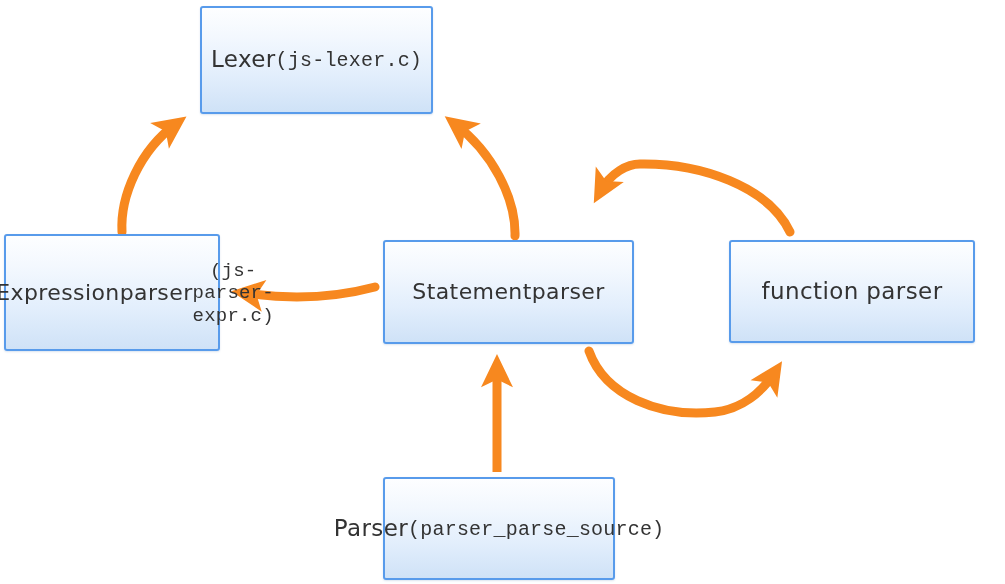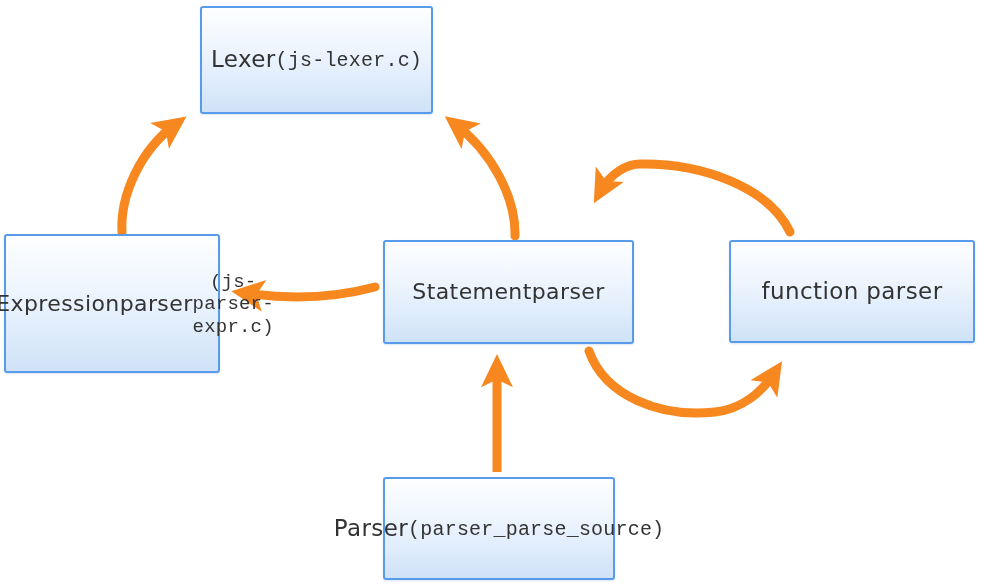--- a/index.html
+++ b/index.html
@@ -56,21 +56,21 @@
   .node-sub {
     font-size: 20px;
     letter-spacing: 0.2px;
     color: #333333;
     margin-top: 2px;
     font-family: Liberation Mono, monospace;
   }
 
   
   #node-lexer       { left: 200px; top: 6px;   width: 233px; height: 108px; }
-  #node-expression  { left: 4px;   top: 234px; width: 216px; height: 139px; padding-left: 46px; }
+  #node-expression  { left: 4px;   top: 234px; width: 216px; height: 117px; padding-left: 46px; }
   #node-statement   { left: 383px; top: 240px; width: 251px; height: 104px; }
   #node-function    { left: 729px; top: 240px; width: 246px; height: 103px; }
   #node-parser      { left: 383px; top: 477px; width: 232px; height: 103px; }
 
   #node-statement .node-title,
   #node-expression .node-title { font-size: 22px; }
   #node-statement .node-sub,
   #node-expression .node-sub { font-size: 19px; }
 </style>
 </head>

